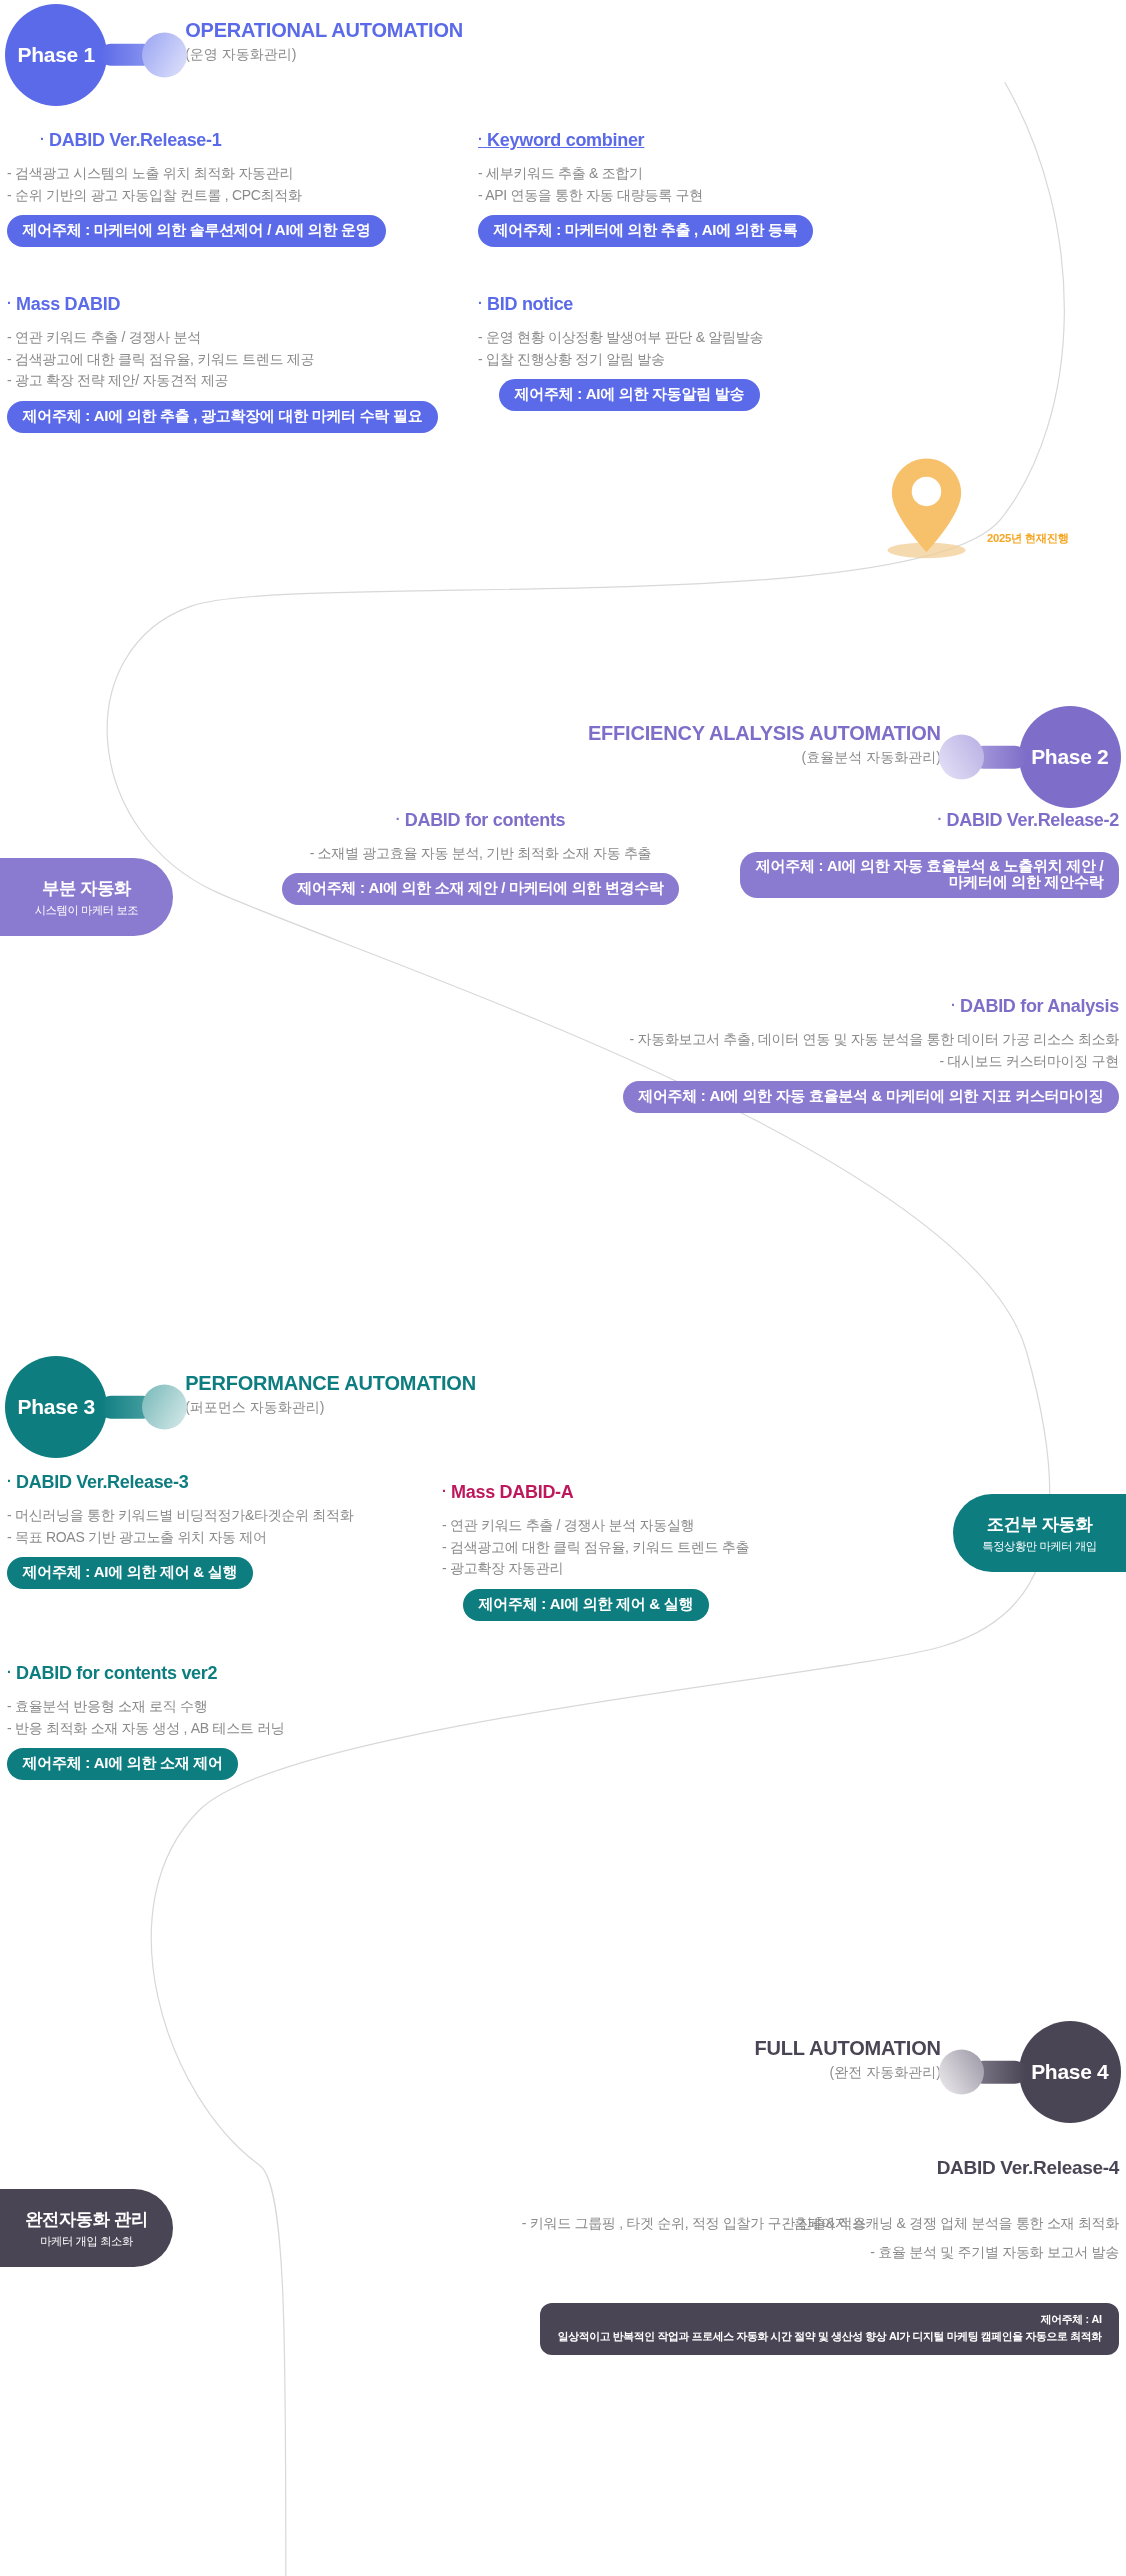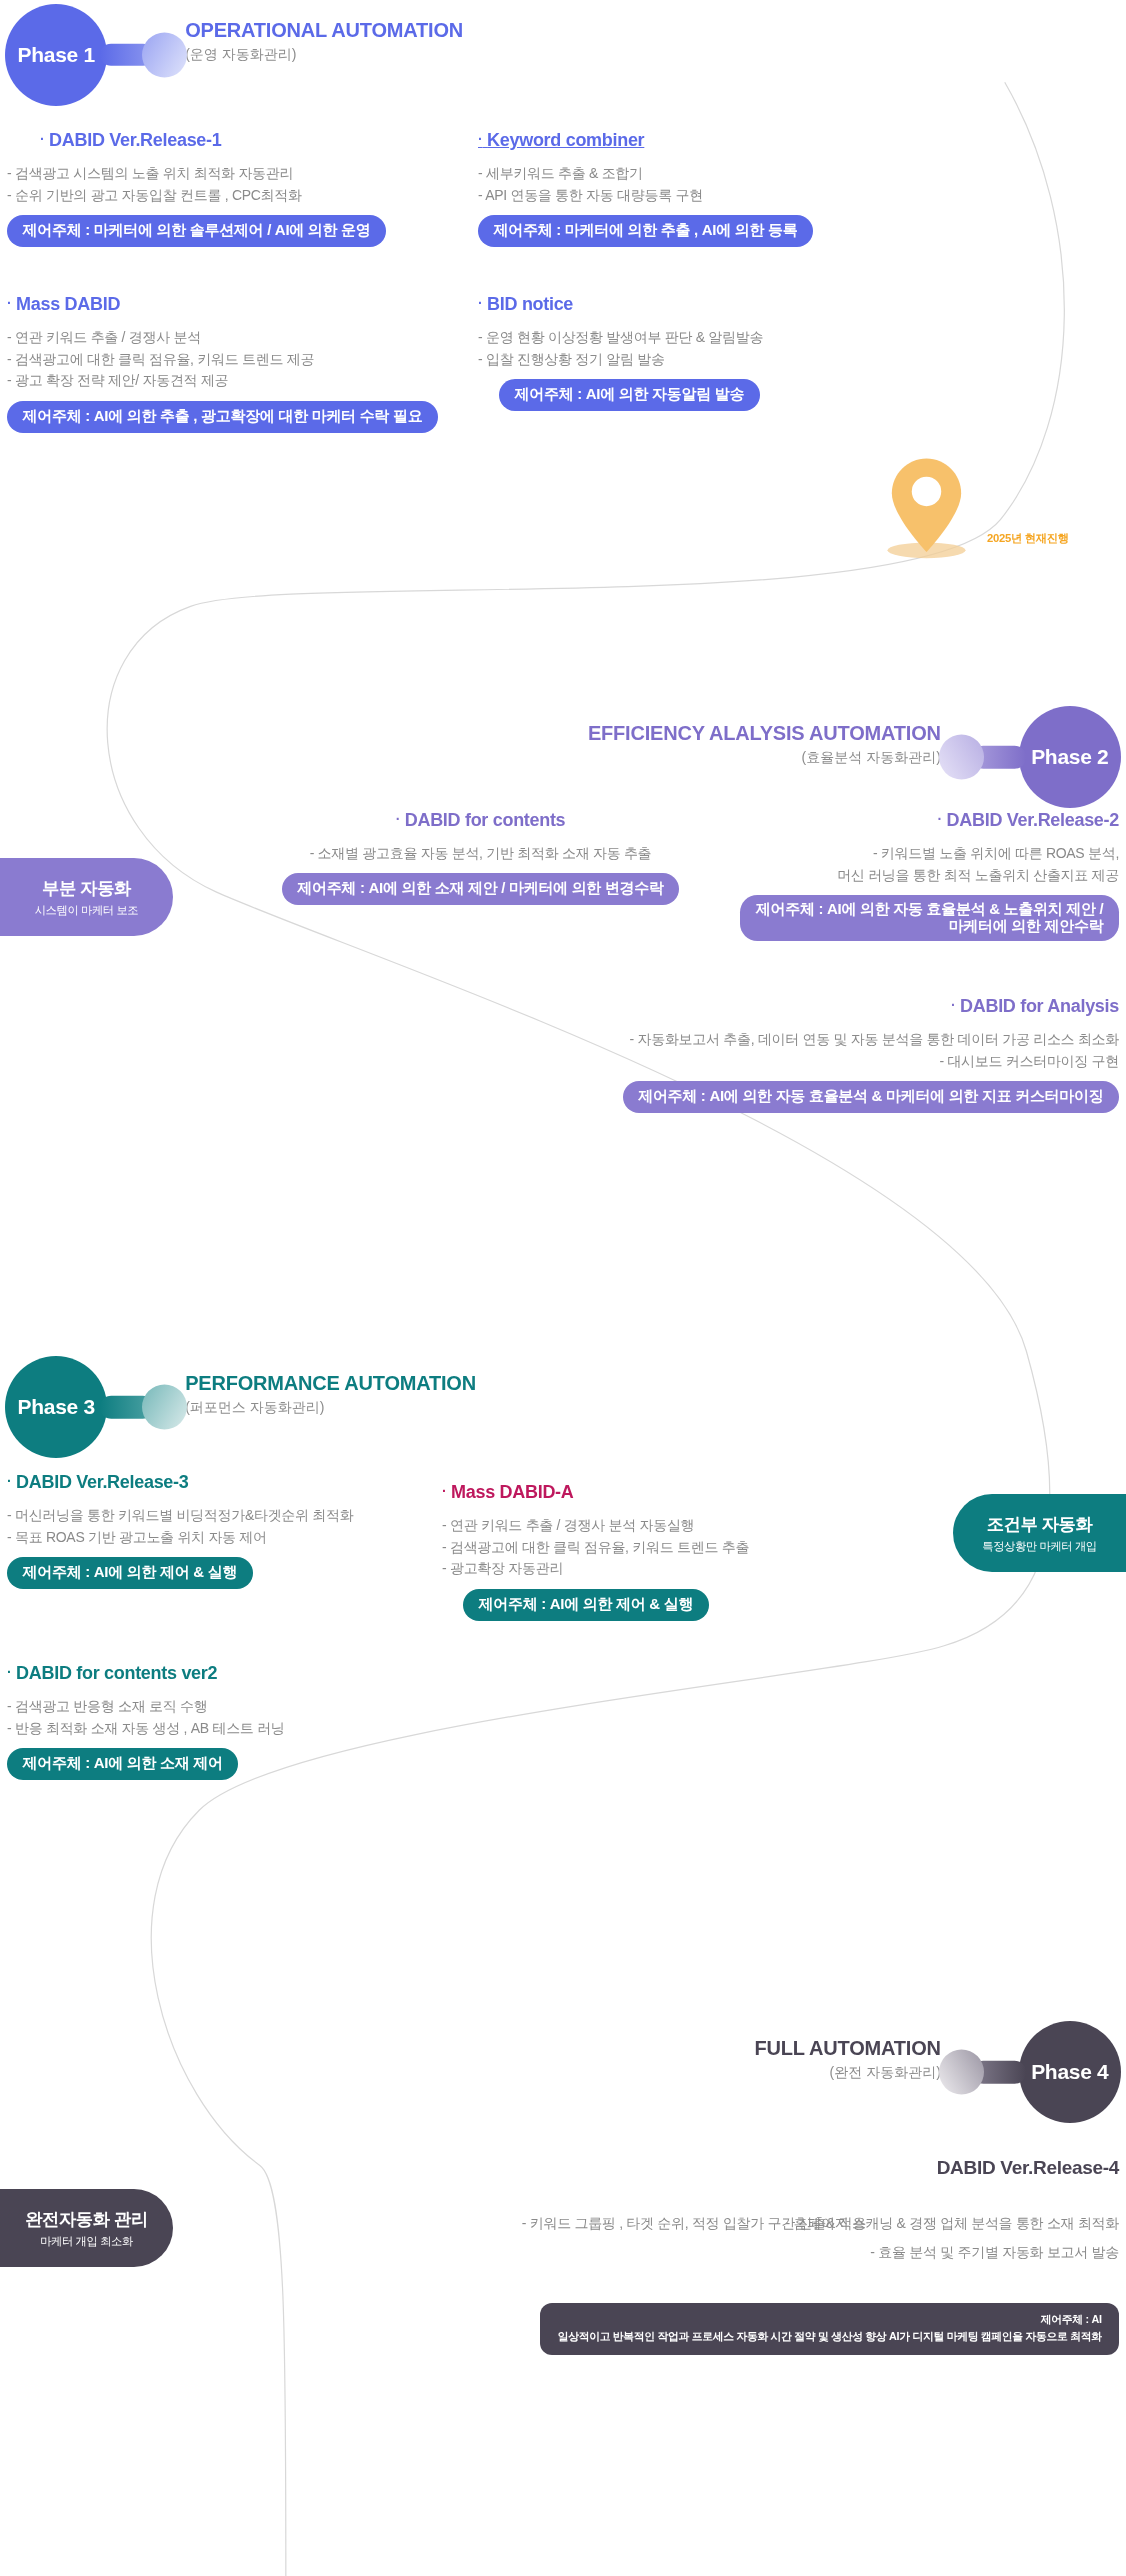--- a/index.html
+++ b/index.html
@@ -171,24 +171,20 @@
       <li>-  소재별 광고효율 자동 분석, 기반 최적화 소재 자동 추출</li>
     </ul>
     <div class="badge" style="background:#8a7bd0;">제어주체 : AI에 의한 소재 제안 /  마케터에 의한 변경수락</div>
   </div>
 
   <div class="block align-right" style="right:7px; top:810px; width:450px;">
     <h3 style="color:#7e6ec9;">
       <span class="dot">·</span>
       <span>DABID Ver.Release-2</span>
     </h3>
-    <ul>
-      <li>- 키워드별 노출 위치에 따른 ROAS 분석,</li>
-      <li>머신 러닝을 통한 최적 노출위치 산출지표 제공</li>
-    </ul>
     <div class="badge two-line" style="background:#8a7bd0;">
       <span>제어주체 : AI에 의한 자동 효율분석 &amp; 노출위치 제안 /</span><br>
       <span>마케터에 의한 제안수락</span>
     </div>
   </div>
 
   <div class="block align-right" style="right:7px; top:996px; width:658px;">
     <h3 style="color:#7e6ec9;">
       <span class="dot">·</span>
       <span>DABID  for Analysis</span>
@@ -241,21 +237,21 @@
     </ul>
     <div class="badge" style="background:#0d7d80; margin-left:21px;">제어주체 :  AI에 의한 제어 &amp; 실행</div>
   </div>
 
   <div class="block" style="left:7px; top:1663px;">
     <h3 style="color:#0d7d80;">
       <span class="dot">·</span>
       <span>DABID for contents ver2</span>
     </h3>
     <ul>
-      <li>- 검색광고 반응형 소재 로직 수행</li>
+      <li>- 효율분석 반응형 소재 로직 수행</li>
       <li>- 반응 최적화 소재 자동 생성 , AB 테스트 러닝</li>
     </ul>
     <div class="badge" style="background:#0d7d80;">제어주체 : AI에 의한 소재 제어</div>
   </div>
 
   <div class="phase-head" style="right:5.2px; top:2021px; flex-direction:row-reverse;">
     <div class="balloon" style="background:#4a4554;">
       <div class="neck left" style="background:linear-gradient(270deg,#4a4554,#817b8c);"></div>
       <div class="neck-dot left" style="background:linear-gradient(240deg,#9a95a3,#eeecef);"></div>
       <span>Phase 4</span>

